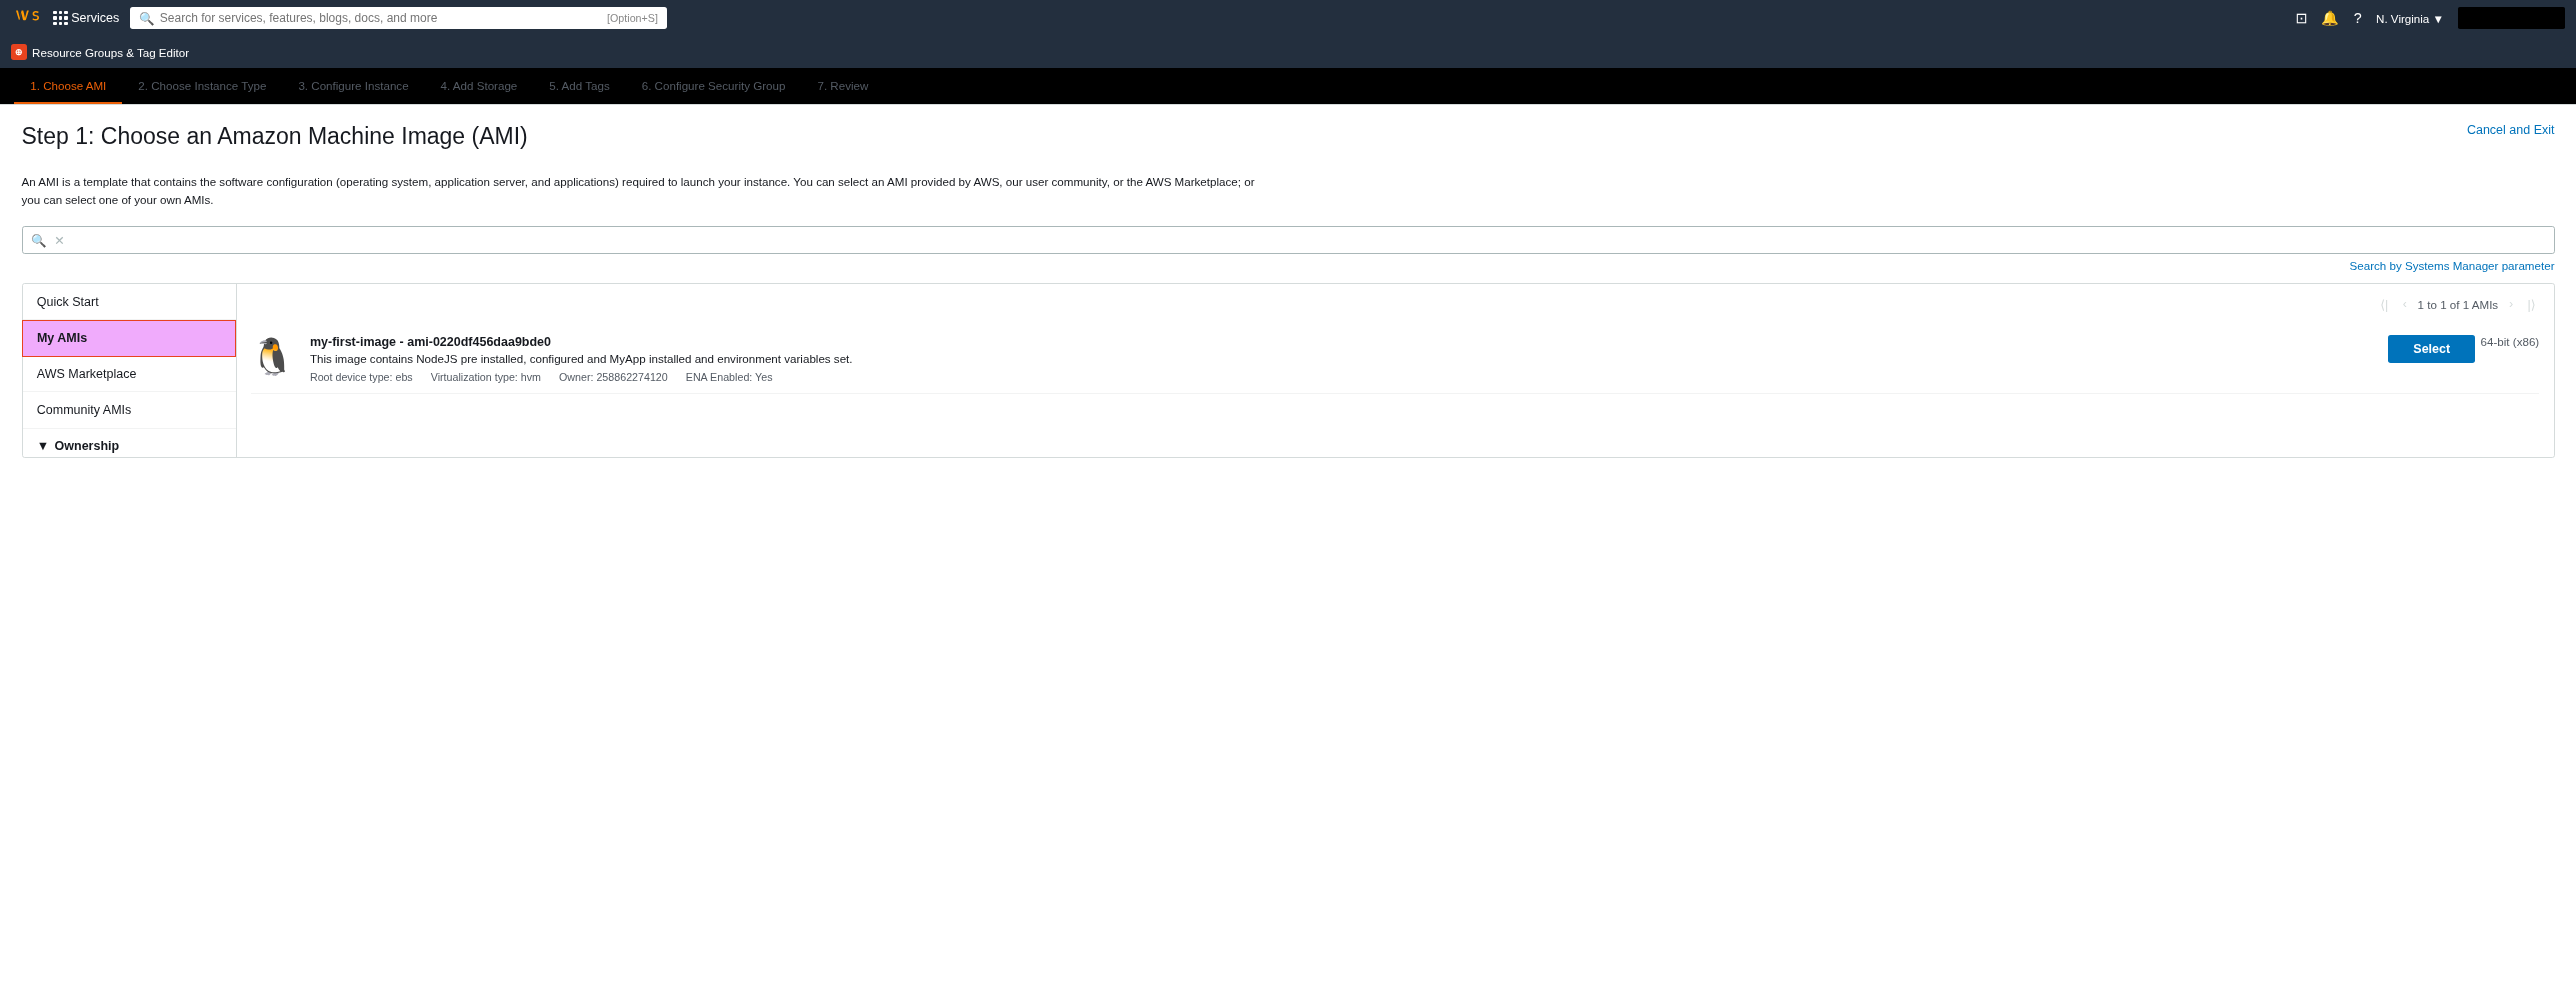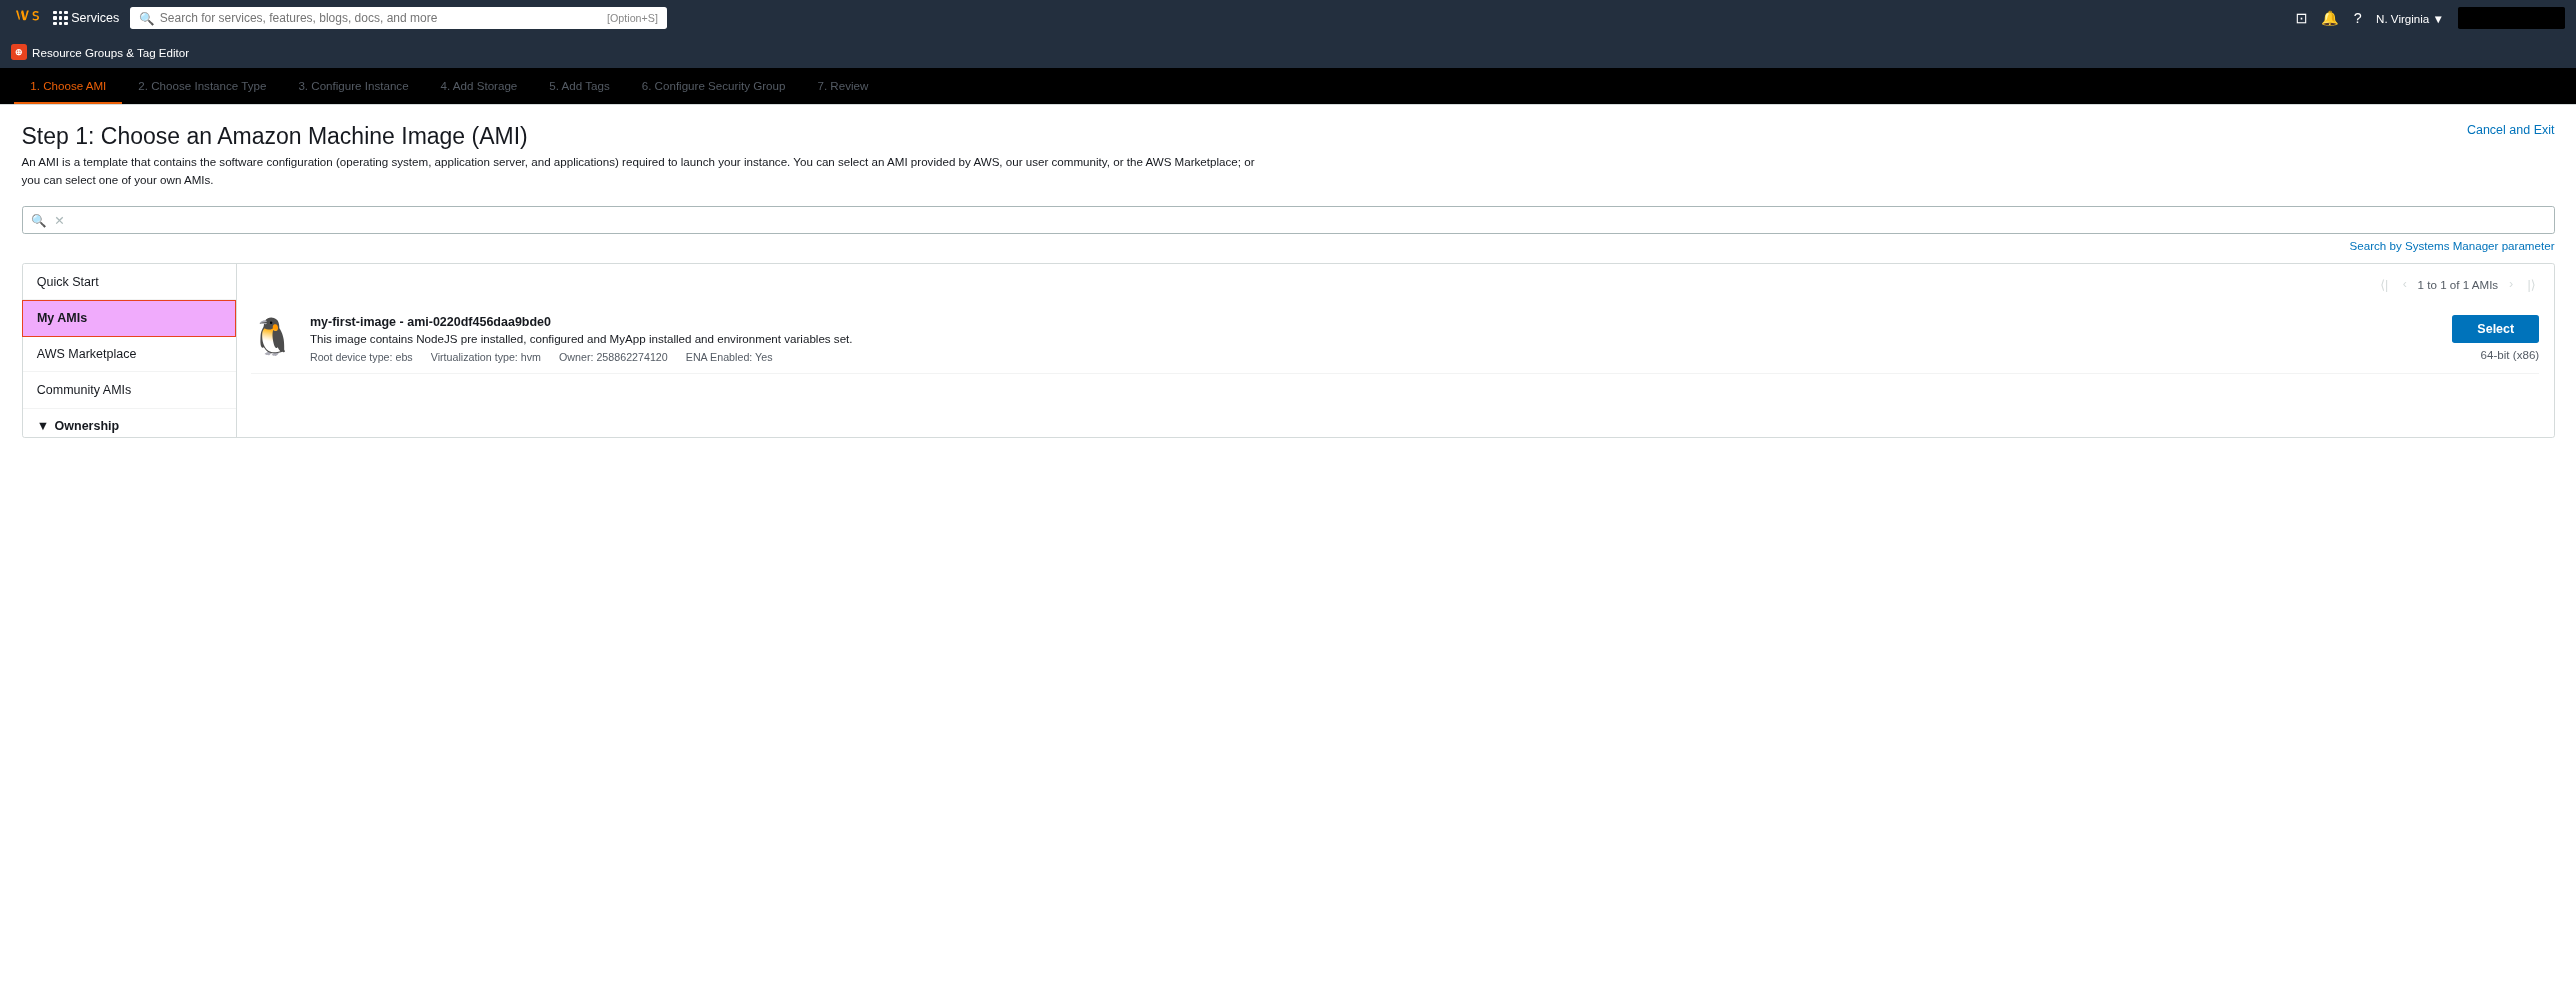--- a/index.html
+++ b/index.html
@@ -141,21 +141,21 @@
     }
 
     
     .main-content {
       padding: 18px 21.5px;
     }
     .page-header {
       display: flex;
       justify-content: space-between;
       align-items: flex-start;
-      margin-bottom: 3px;
+      margin-bottom: 23px;
     }
     .page-title {
       font-size: 23px;
       font-weight: 300;
       color: #16191f;
     }
     .cancel-exit {
       color: #0073bb;
       font-size: 12.5px;
       cursor: pointer;
@@ -317,22 +317,21 @@
       margin-bottom: 5.4px;
     }
     .ami-meta {
       font-size: 10.7px;
       color: #545b64;
       display: flex;
       gap: 18px;
     }
     .ami-actions {
       display: flex;
-      flex-direction: column;
-      align-items: flex-end;
+      flex-direction: row;
       gap: 5.4px;
       flex-shrink: 0;
     }
     .select-btn {
       background: #0073bb;
       color: #fff;
       border: none;
       border-radius: 2.7px;
       padding: 7.2px 25px;
       font-size: 12.5px;

